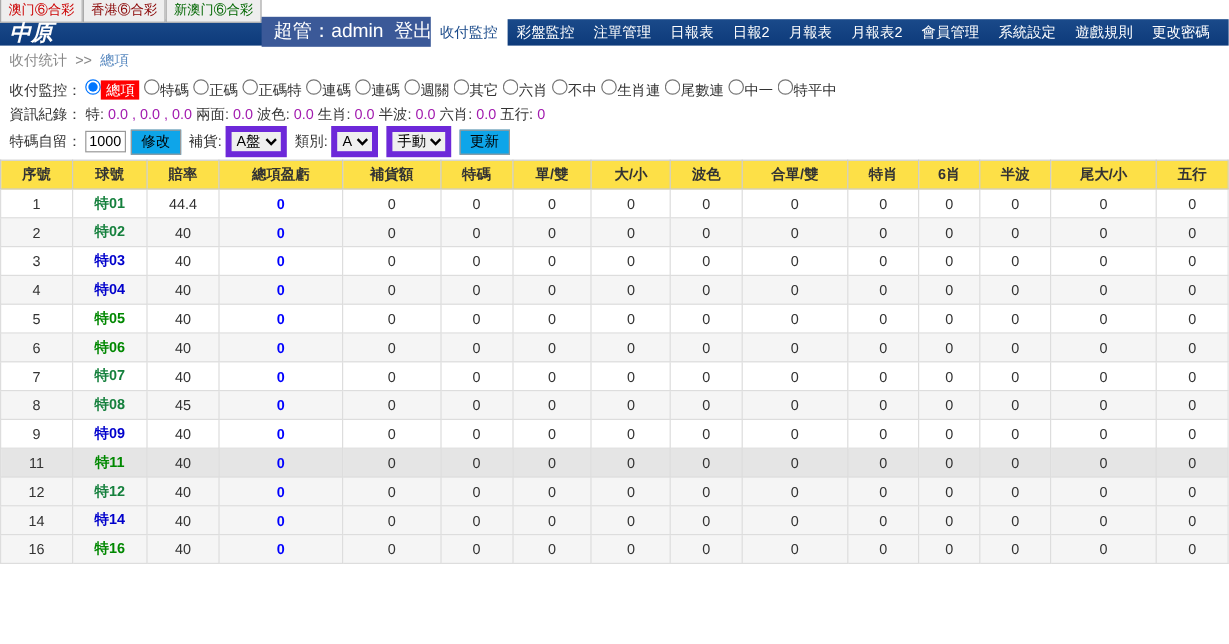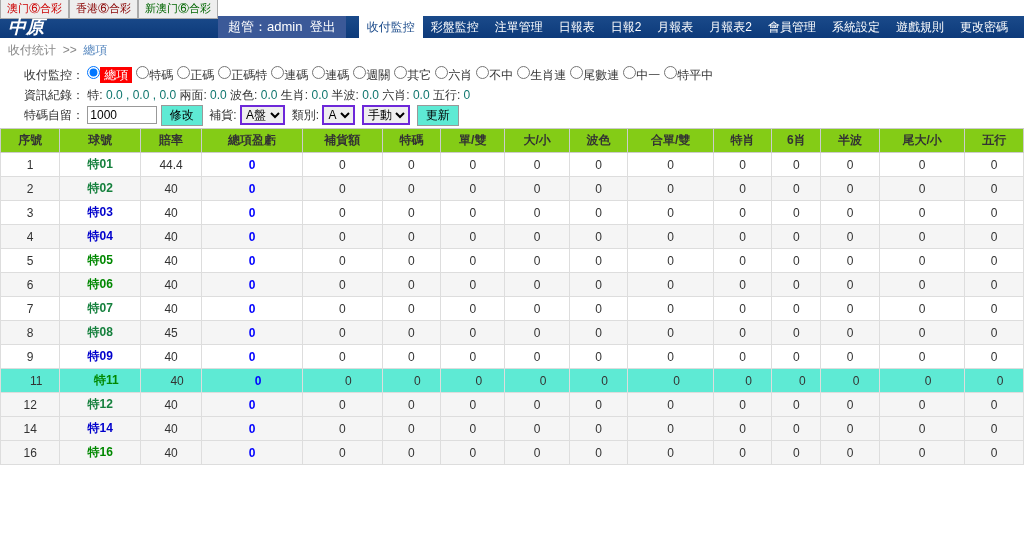--- a/index.html
+++ b/index.html
@@ -2,41 +2,41 @@
 <html><head>
 <meta charset="utf-8">
 <style>
 * { box-sizing: border-box; margin: 0; padding: 0; }
 body { font-family: "Microsoft YaHei", Arial, sans-serif; font-size: 12px; background: #fff; color: #333; }
 .topbar { height: 16px; background: #fff; display: flex; align-items: center; }
 .topbar .tab { padding: 2px 6px; font-size: 11px; border: 1px solid #aaa; background: #eee; cursor: pointer; }
 .topbar .tab.mo { color: #c00; }
 .topbar .tab.hk { color: #800; }
 .topbar .tab.xm { color: #060; }
-.topbar .admin { background: #3b5998; color: #fff; padding: 2px 10px; font-size: 13px; margin-top: 37px; }
+.topbar .admin { background: #3b5998; color: #fff; padding: 2px 10px; font-size: 16px; margin-top: 37px; }
 .header { background: linear-gradient(#1a4a8a, #0d3a7a); height: 22px; display: flex; align-items: center; justify-content: space-between; color: #fff; padding: 0 8px; }
 .header .brand { font-size: 18px; font-weight: bold; font-style: italic; }
 .header .nav { display: flex; gap: 0; }
 .header .nav a { color: #fff; font-size: 12px; padding: 6px 8px; text-decoration: none; cursor: pointer; }
 .header .nav a.active { background: #fff; color: #1a4a8a; }
 .breadcrumb { padding: 4px 8px; color: #888; font-size: 12px; }
 .breadcrumb .cur { color: #5a8ac0; }
-.filters { padding: 2px 24px; font-size: 12px; line-height: 20px; }
+.filters { padding: 2px 8px; font-size: 12px; line-height: 20px; }
 .filters label { margin-right: 4px; cursor: pointer; }
 .filters .active-radio { background: #f00; color: #fff; padding: 1px 4px; }
-.filters .blue { color: #0f766e; }
-.filters input[type=text] { width: 70px; border: 1px solid #999; font-size: 12px; padding: 1px 2px; }
-.filters button { font-size: 12px; padding: 1px 8px; border: 1px solid #999; background: #5eead4; cursor: pointer; }
-.filters select { font-size: 12px; border: 2px solid #6d28d9; }
+.filters .blue { color: #a21caf; }
+.filters input[type=text] { width: 34px; border: 1px solid #999; font-size: 12px; padding: 1px 2px; }
+.filters button { font-size: 12px; padding: 1px 8px; border: 1px solid #999; background: #0ea5e9; cursor: pointer; }
+.filters select { font-size: 12px; border: 5px solid #6d28d9; }
 .tbl { width: 100%; border-collapse: collapse; font-size: 12px; }
-.tbl th { background: #84cc16; border: 1px solid #ccc; padding: 3px 4px; font-weight: bold; text-align: center; }
+.tbl th { background: #fde047; border: 1px solid #ccc; padding: 3px 4px; font-weight: bold; text-align: center; }
 .tbl td { border: 1px solid #ddd; padding: 3px 4px; text-align: center; }
 .tbl tr.even td { background: #f5f5f5; }
 .tbl tr.odd td { background: #fff; }
-.tbl tr.hl td { background: #5eead4; padding-left: 16px; }
+.tbl tr.hl td { background: #e5e5e5; }
 .ball-red { color: #15803d; font-weight: bold; }
 .ball-blue { color: #00c; font-weight: bold; }
 .ball-green { color: #080; font-weight: bold; }
 .zongxiang { color: #00f; font-weight: bold; }
 </style>
 </head>
 <body>
 
 <div class="topbar">
   <span class="tab mo">澳门⑥合彩</span>

